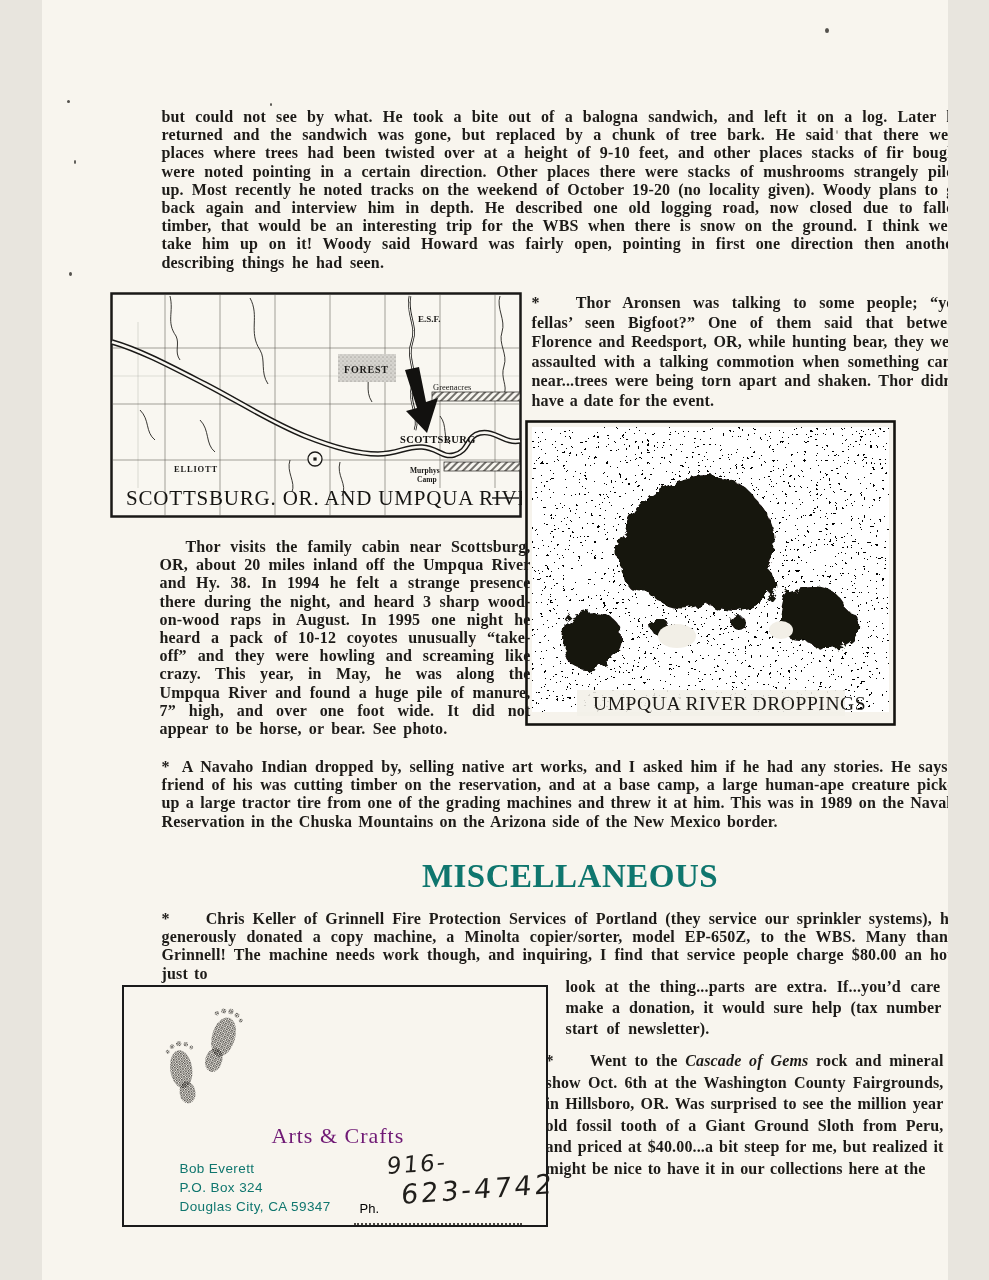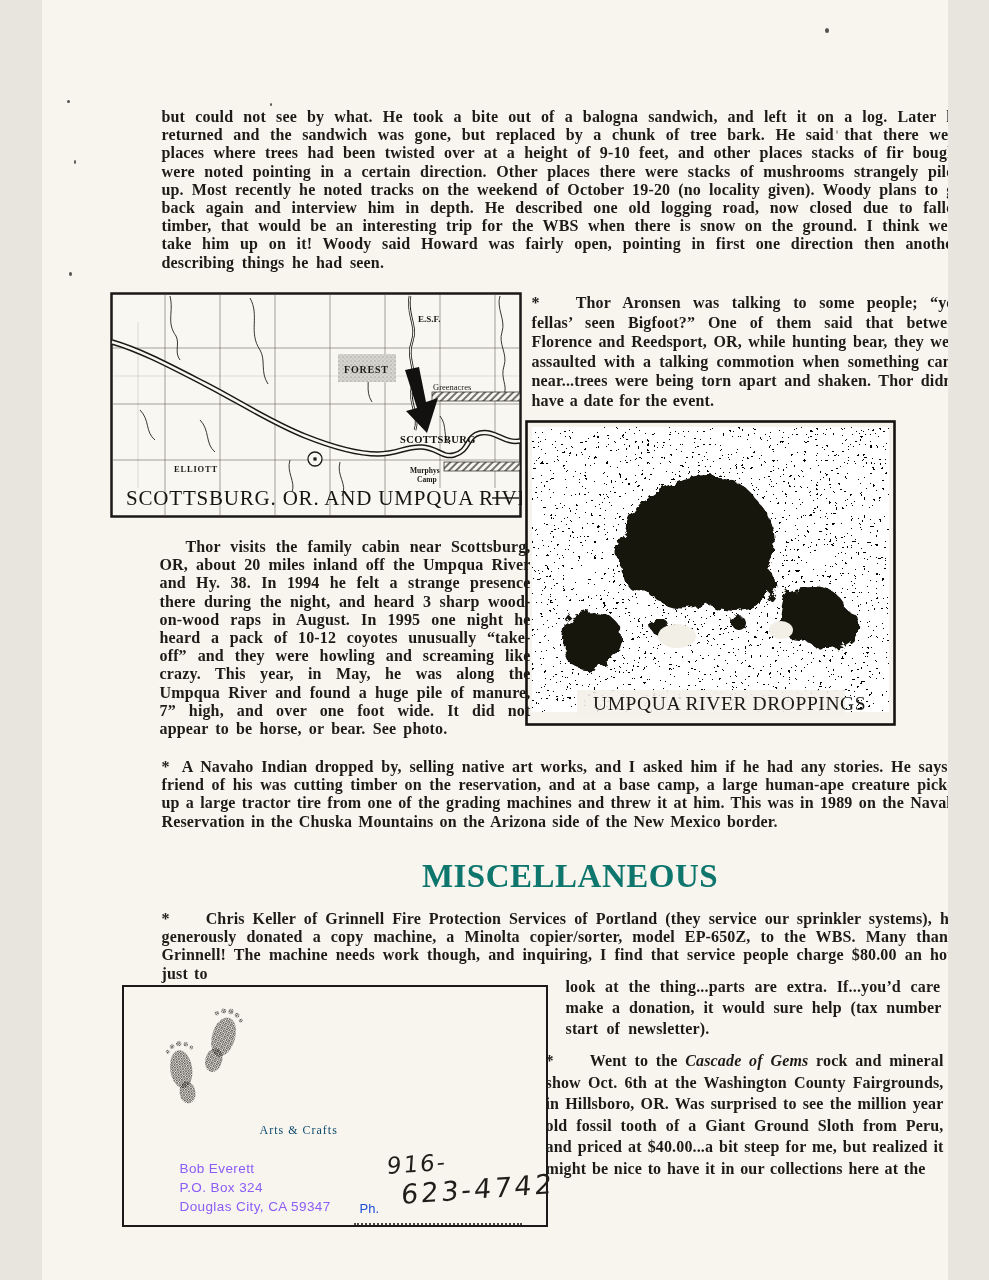--- a/index.html
+++ b/index.html
@@ -27,30 +27,30 @@
   .card{
     position:absolute;left:80px;top:985px;width:426px;height:242px;
     border:2.5px solid #1a1a1a;background:#f8f5ee;box-sizing:border-box;
   }
   .card-name{
     position:absolute;left:48px;top:104px;width:360px;
     font-size:21px;letter-spacing:1.6px;color:#262420;font-weight:400;
     white-space:nowrap;
   }
   .card-tagline{
-    position:absolute;left:136px;top:136px;font-size:12px;
-    letter-spacing:1px;color:#0c4a6e;
+    position:absolute;left:148px;top:136px;font-size:22px;
+    letter-spacing:1px;color:#701a75;
   }
   .card-contact{position:absolute;left:56px;top:172px;
     font-family:"Liberation Sans", sans-serif;font-size:13.5px;
-    line-height:19px;color:#8b5cf6;letter-spacing:0.4px;}
+    line-height:19px;color:#0f766e;letter-spacing:0.4px;}
   .card-contact div{white-space:nowrap;}
   .phone-label{
     position:absolute;left:236px;top:214px;
-    font-family:"Liberation Sans", sans-serif;font-size:13px;color:#1d4ed8;
+    font-family:"Liberation Sans", sans-serif;font-size:13px;color:#000000;
   }
   .hand{
     font-family:"DejaVu Sans", sans-serif;color:#201e1b;
     transform:rotate(-4deg) skewX(-8deg);transform-origin:left bottom;
     white-space:nowrap;
   }
   .phone-area{position:absolute;left:262px;top:166px;font-size:23px;letter-spacing:2px;}
   .phone-number{position:absolute;left:276px;top:192px;font-size:27px;letter-spacing:3px;}
   .phone-line{
     position:absolute;left:230px;top:236px;width:168px;height:0;

